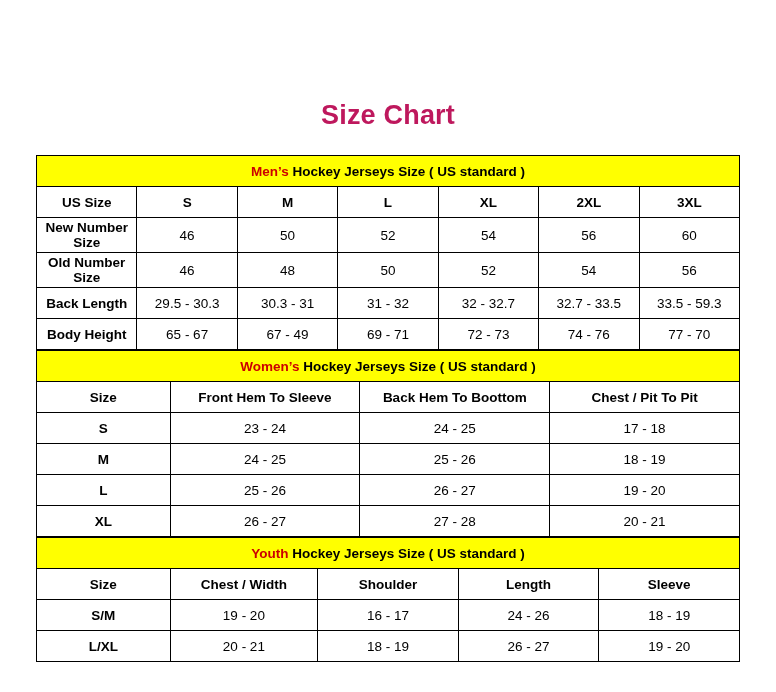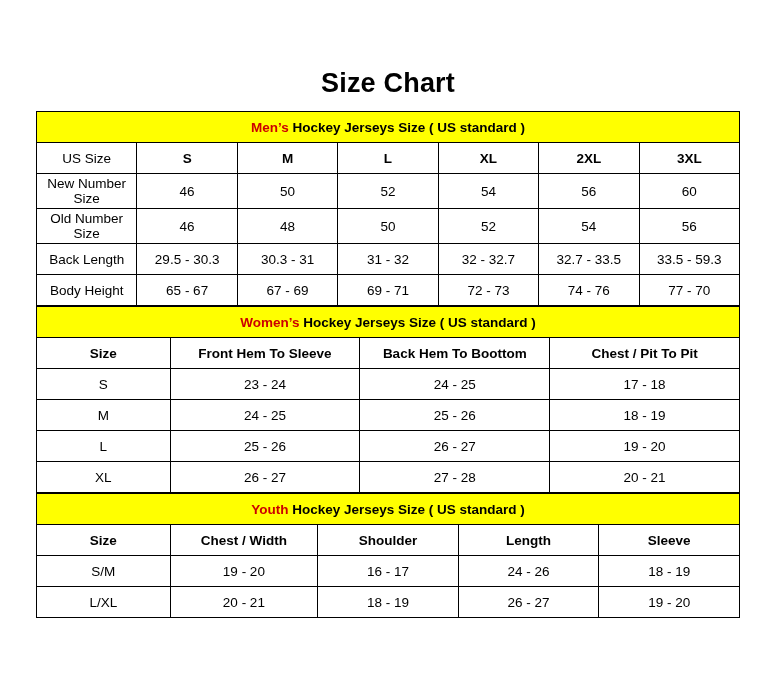--- a/index.html
+++ b/index.html
@@ -15,28 +15,28 @@
     overflow: hidden;
   }
   .page {
     position: relative;
     width: 776px;
     height: 692px;
     box-sizing: border-box;
   }
   .title {
     text-align: center;
-    color: #000000;
+    color: #be185d;
     font-size: 27px;
     font-weight: bold;
-    padding-top: 68px;
+    padding-top: 100px;
     letter-spacing: 0.2px;
   }
   .chart-wrap {
-    margin: 12px 36px 0 36px;
+    margin: 24px 36px 0 36px;
   }
   table.size-table {
     border-collapse: collapse;
     width: 100%;
     table-layout: fixed;
   }
   table.size-table td {
     border: 1px solid #000000;
     text-align: center;
     vertical-align: middle;
@@ -47,21 +47,21 @@
   td.banner {
     background: #ffff00;
     font-weight: bold;
     font-size: 15px;
     height: 31px;
   }
   td.banner .accent {
     color: #cc0000;
   }
   td.rowhead {
-    font-weight: normal;
+    font-weight: bold;
   }
   td.colhead {
     font-weight: bold;
   }
   .nowrap { white-space: nowrap; }
 </style>
 </head>
 <body>
 
 <div class="page">
@@ -109,21 +109,21 @@
           <td class="nowrap">29.5 - 30.3</td>
           <td class="nowrap">30.3 - 31</td>
           <td class="nowrap">31 - 32</td>
           <td class="nowrap">32 - 32.7</td>
           <td class="nowrap">32.7 - 33.5</td>
           <td class="nowrap">33.5 - 59.3</td>
         </tr>
         <tr>
           <td class="rowhead">Body Height</td>
           <td>65 - 67</td>
-          <td>67 - 69</td>
+          <td>67 - 49</td>
           <td>69 - 71</td>
           <td>72 - 73</td>
           <td>74 - 76</td>
           <td>77 - 70</td>
         </tr>
       </tbody>
     </table>
 
     <table class="size-table">
       <colgroup>

